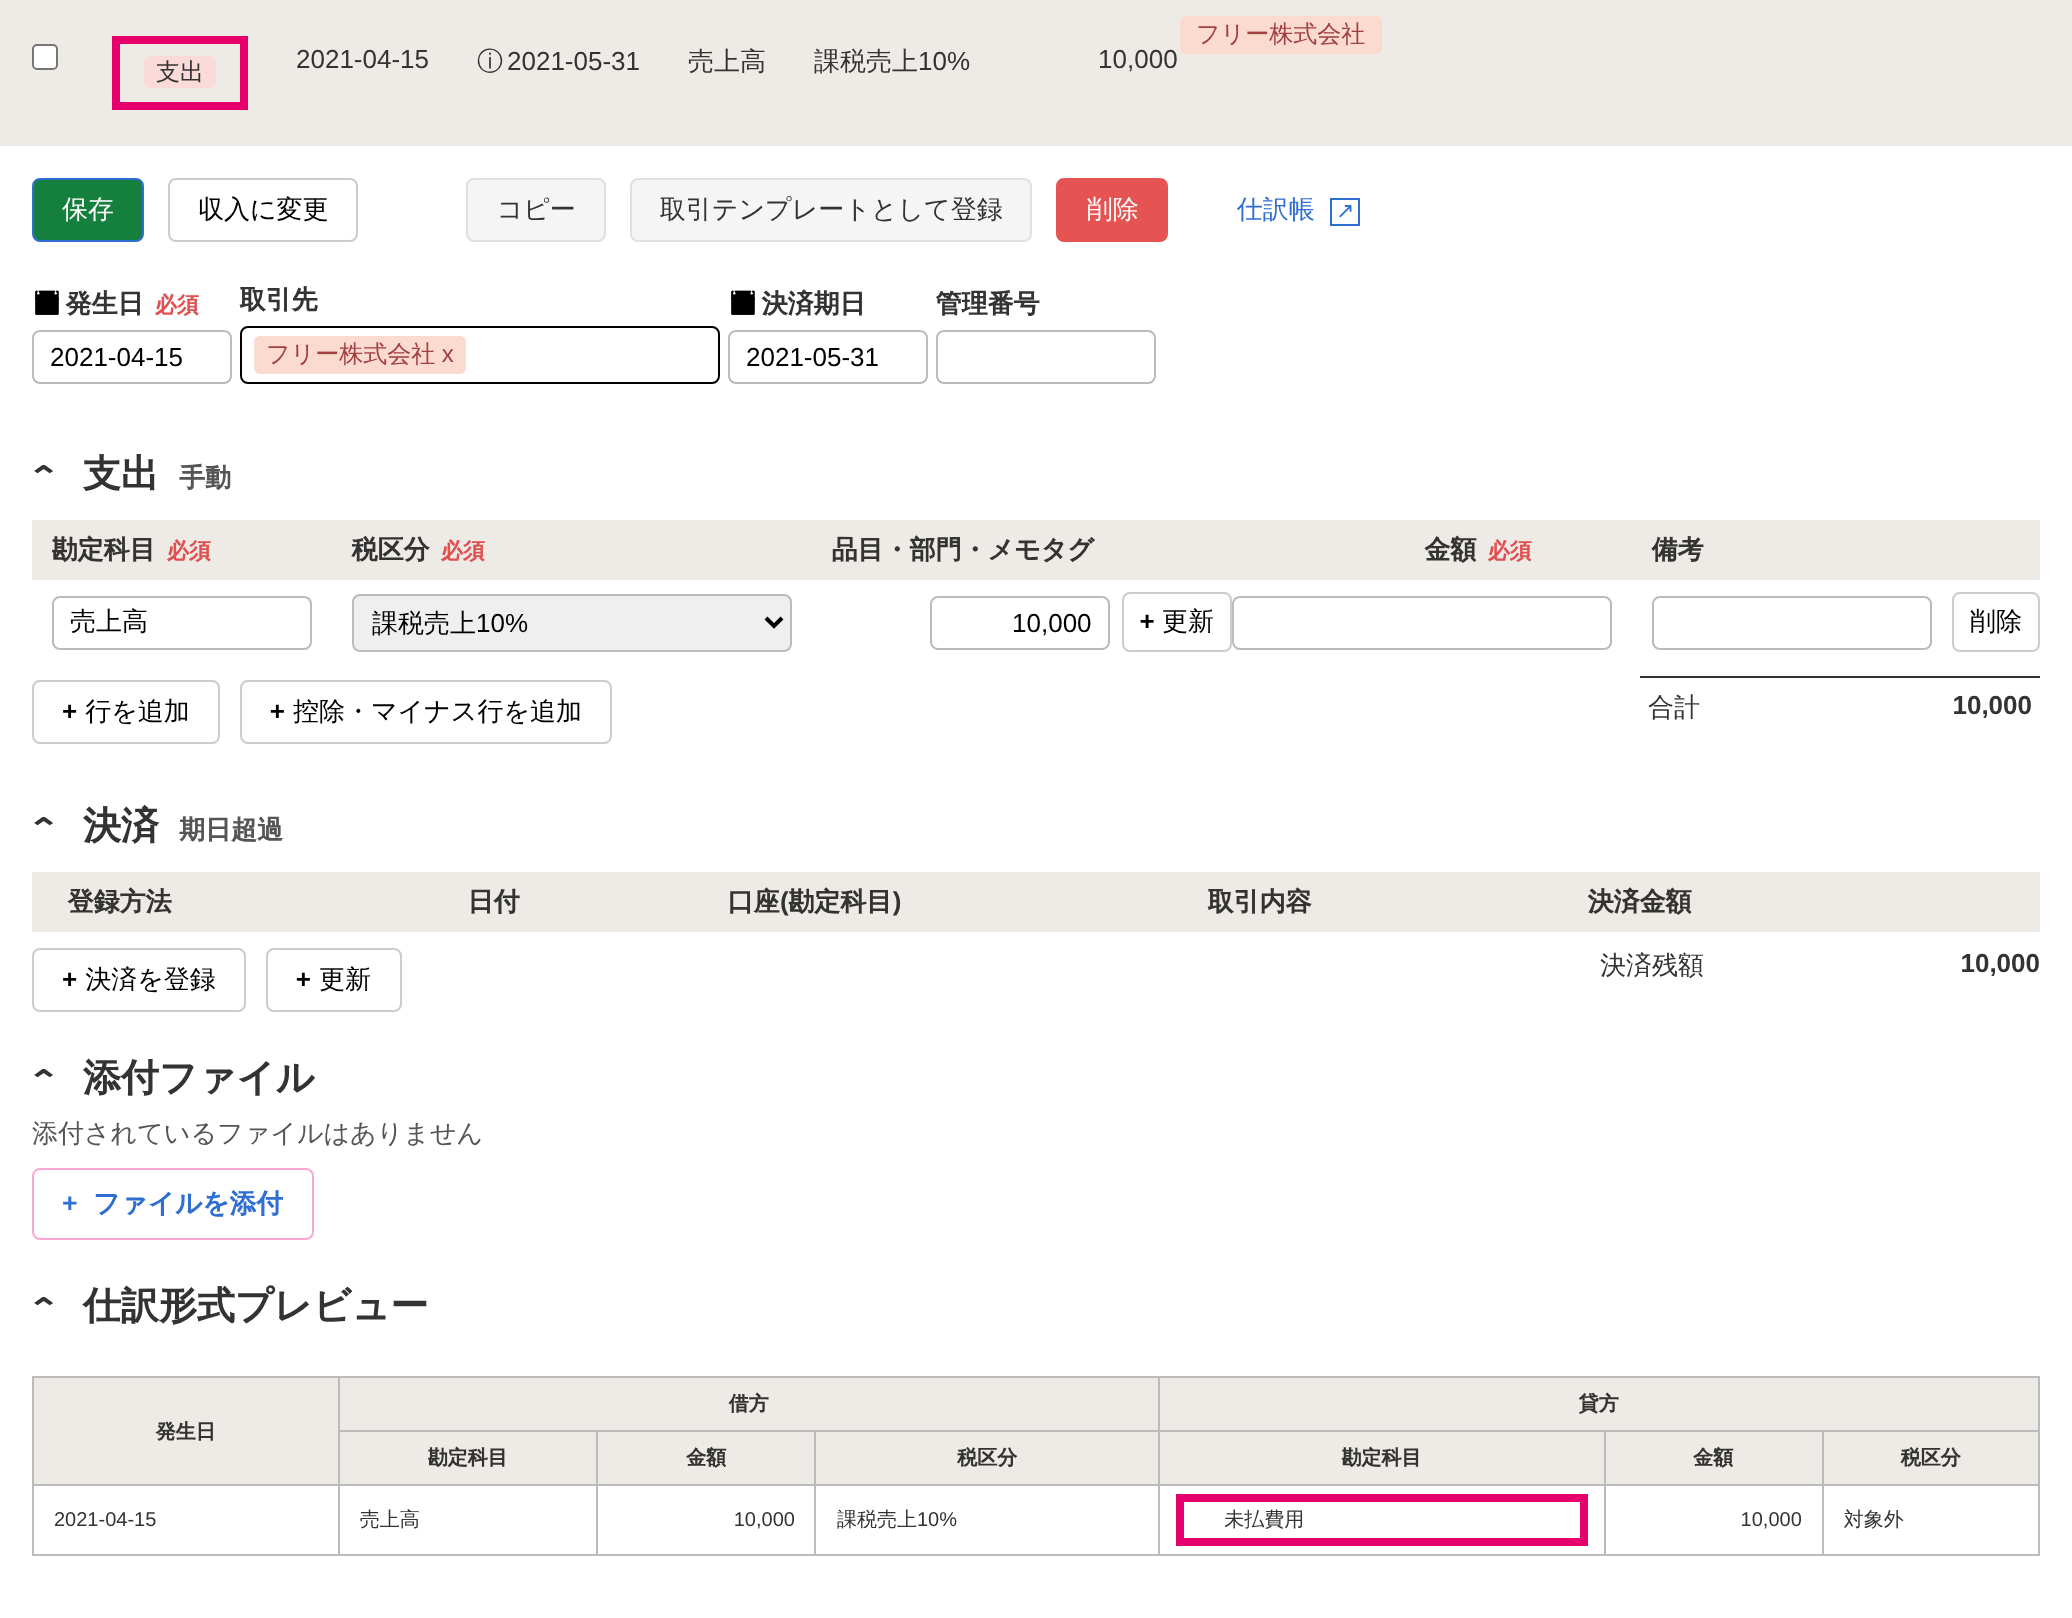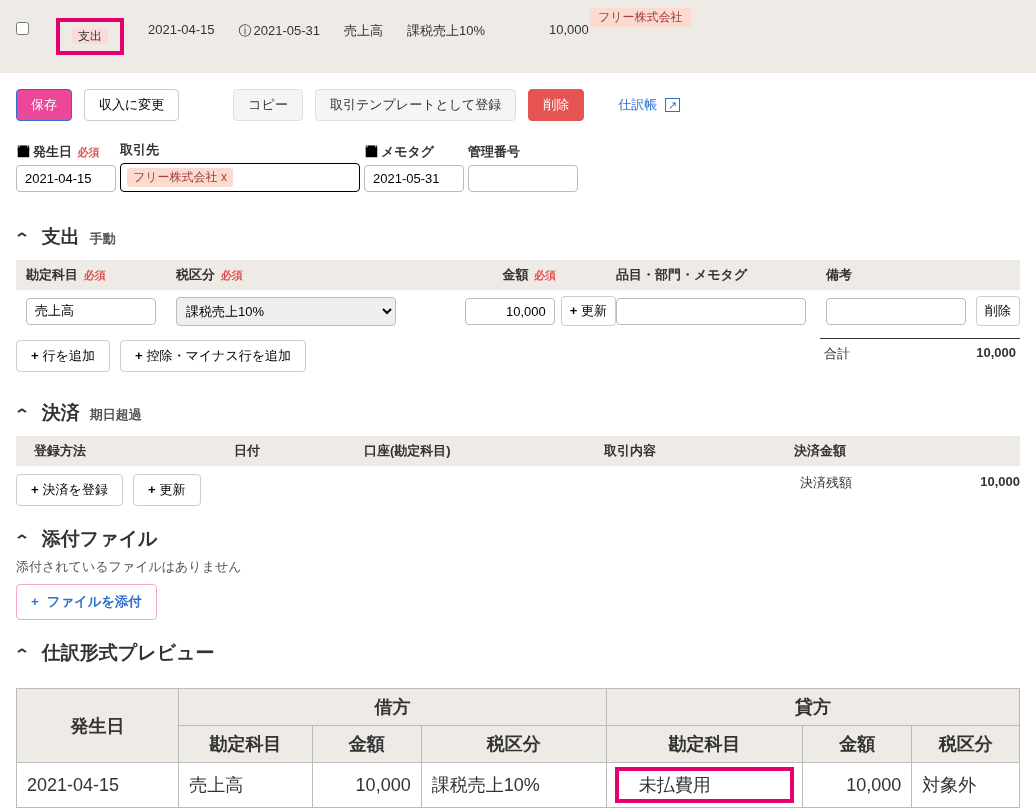--- a/index.html
+++ b/index.html
@@ -49,21 +49,21 @@
     gap: 12px;
   }
   .btn {
     border-radius: 4px;
     padding: 6px 14px;
     font-size: 13px;
     border: 1px solid #ccc;
     background: #fff;
     cursor: pointer;
   }
-  .btn-primary { background: #ec4899; color: #fff; border-color: #2e6fd1; }
+  .btn-primary { background: #15803d; color: #fff; border-color: #2e6fd1; }
   .btn-light { background: #f5f5f5; color:#333; border-color:#e0e0e0;}
   .btn-danger { background: #e55353; color: #fff; border-color: #e55353; }
   .link { color:#2e6fd1; cursor:pointer; }
   .link .ext::after { content:"\2197"; border:1px solid #2e6fd1; margin-left:4px; font-size:11px; padding:0 2px;}
   
   .form-row {
     padding: 4px 16px 12px;
     display: flex;
     gap: 4px;
     align-items: flex-end;
@@ -153,21 +153,21 @@
   .attach .btn-attach::before { content:"+"; margin-right:8px; font-weight:bold;}
   
   .jtable {
     width: calc(100% - 32px);
     margin: 12px 16px 20px;
     border-collapse: collapse;
   }
   .jtable th, .jtable td {
     border:1px solid #bbb;
     padding:6px 10px;
-    font-size:18px;
+    font-size:10px;
   }
   .jtable thead th { background:#eeeae5; text-align:center; font-weight:bold;}
   .jtable .amt { text-align:right;}
   .hl2 {
     border:4px solid #e6006e; display:block; padding:2px 20px; margin:-2px;
   }
 </style>
 </head>
 <body>
 
@@ -200,41 +200,41 @@
     <label><span class="cal"></span><span>発生日</span> <span class="req">必須</span></label>
     <input type="text" style="width: 100px;" value="2021-04-15">
   </div>
   <div class="fld">
     <label>取引先</label>
     <div class="partner-input">
       <span class="chip">フリー株式会社 x</span>
     </div>
   </div>
   <div class="fld">
-    <label><span class="cal"></span><span>メモタグ</span></label>
+    <label><span class="cal"></span><span>決済期日</span></label>
     <input type="text" style="width: 100px;" value="2021-05-31">
   </div>
   <div class="fld">
     <label>管理番号</label>
     <input type="text" style="width: 110px;" value="">
   </div>
 </div>
 
 <div class="section">
   <h2>
       <span class="caret"></span>
       <span>支出</span>
       <span class="sub">手動</span>
     </h2>
 </div>
 <div class="gridhead">
   <div><span>勘定科目</span> <span class="req">必須</span></div>
   <div><span>税区分</span> <span class="req">必須</span></div>
+  <div>品目・部門・メモタグ</div>
   <div style="text-align:right;padding-right:60px"><span>金額</span> <span class="req">必須</span></div>
-  <div>品目・部門・メモタグ</div>
   <div>備考</div>
   <div></div>
 </div>
 <div class="gridrow">
   <div><input type="text" style="width: 130px;" value="売上高"></div>
   <div><select style="width:220px"><option>課税売上10%</option></select></div>
   <div class="amtcell">
     <input type="text" value="10,000" style="">
     <button class="btn" style="padding:5px 8px"><b>+</b> <span>更新</span></button>
   </div>

